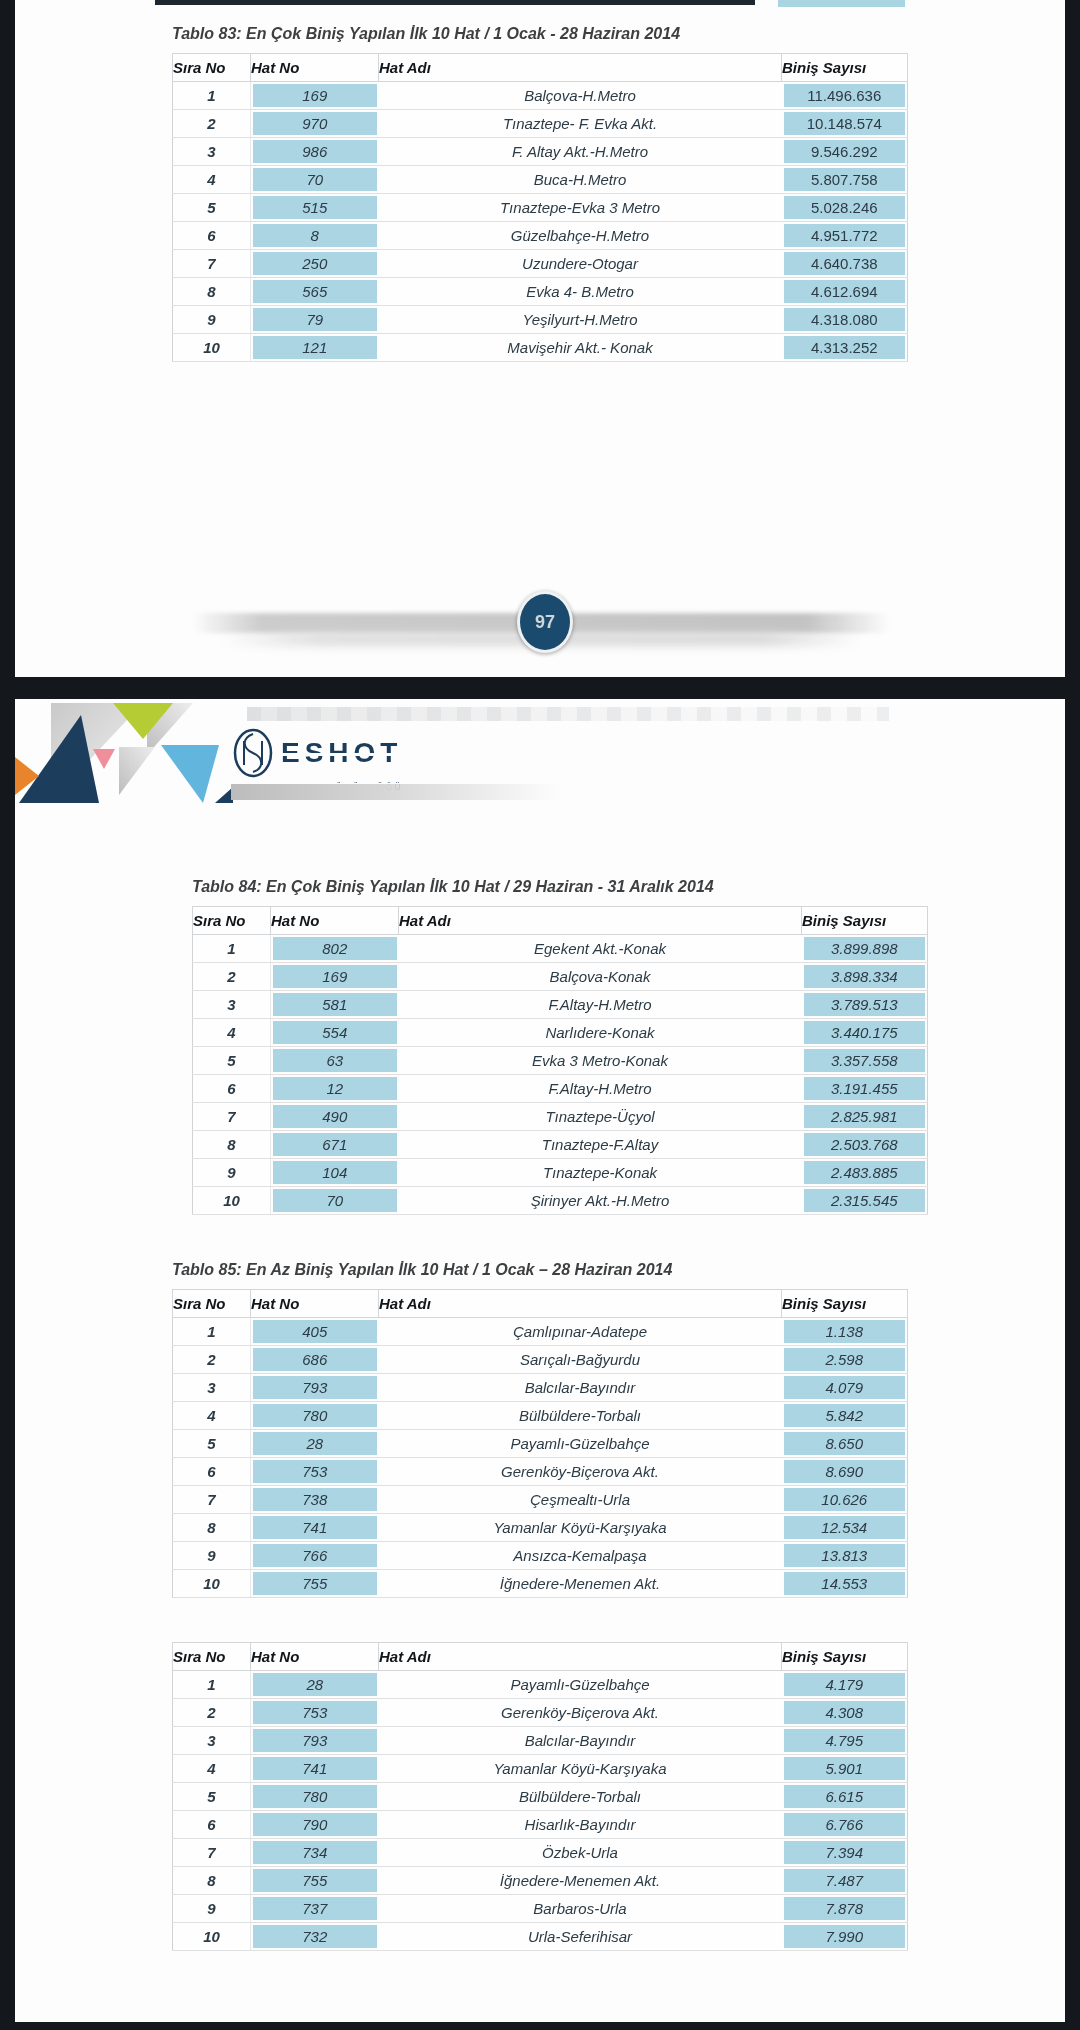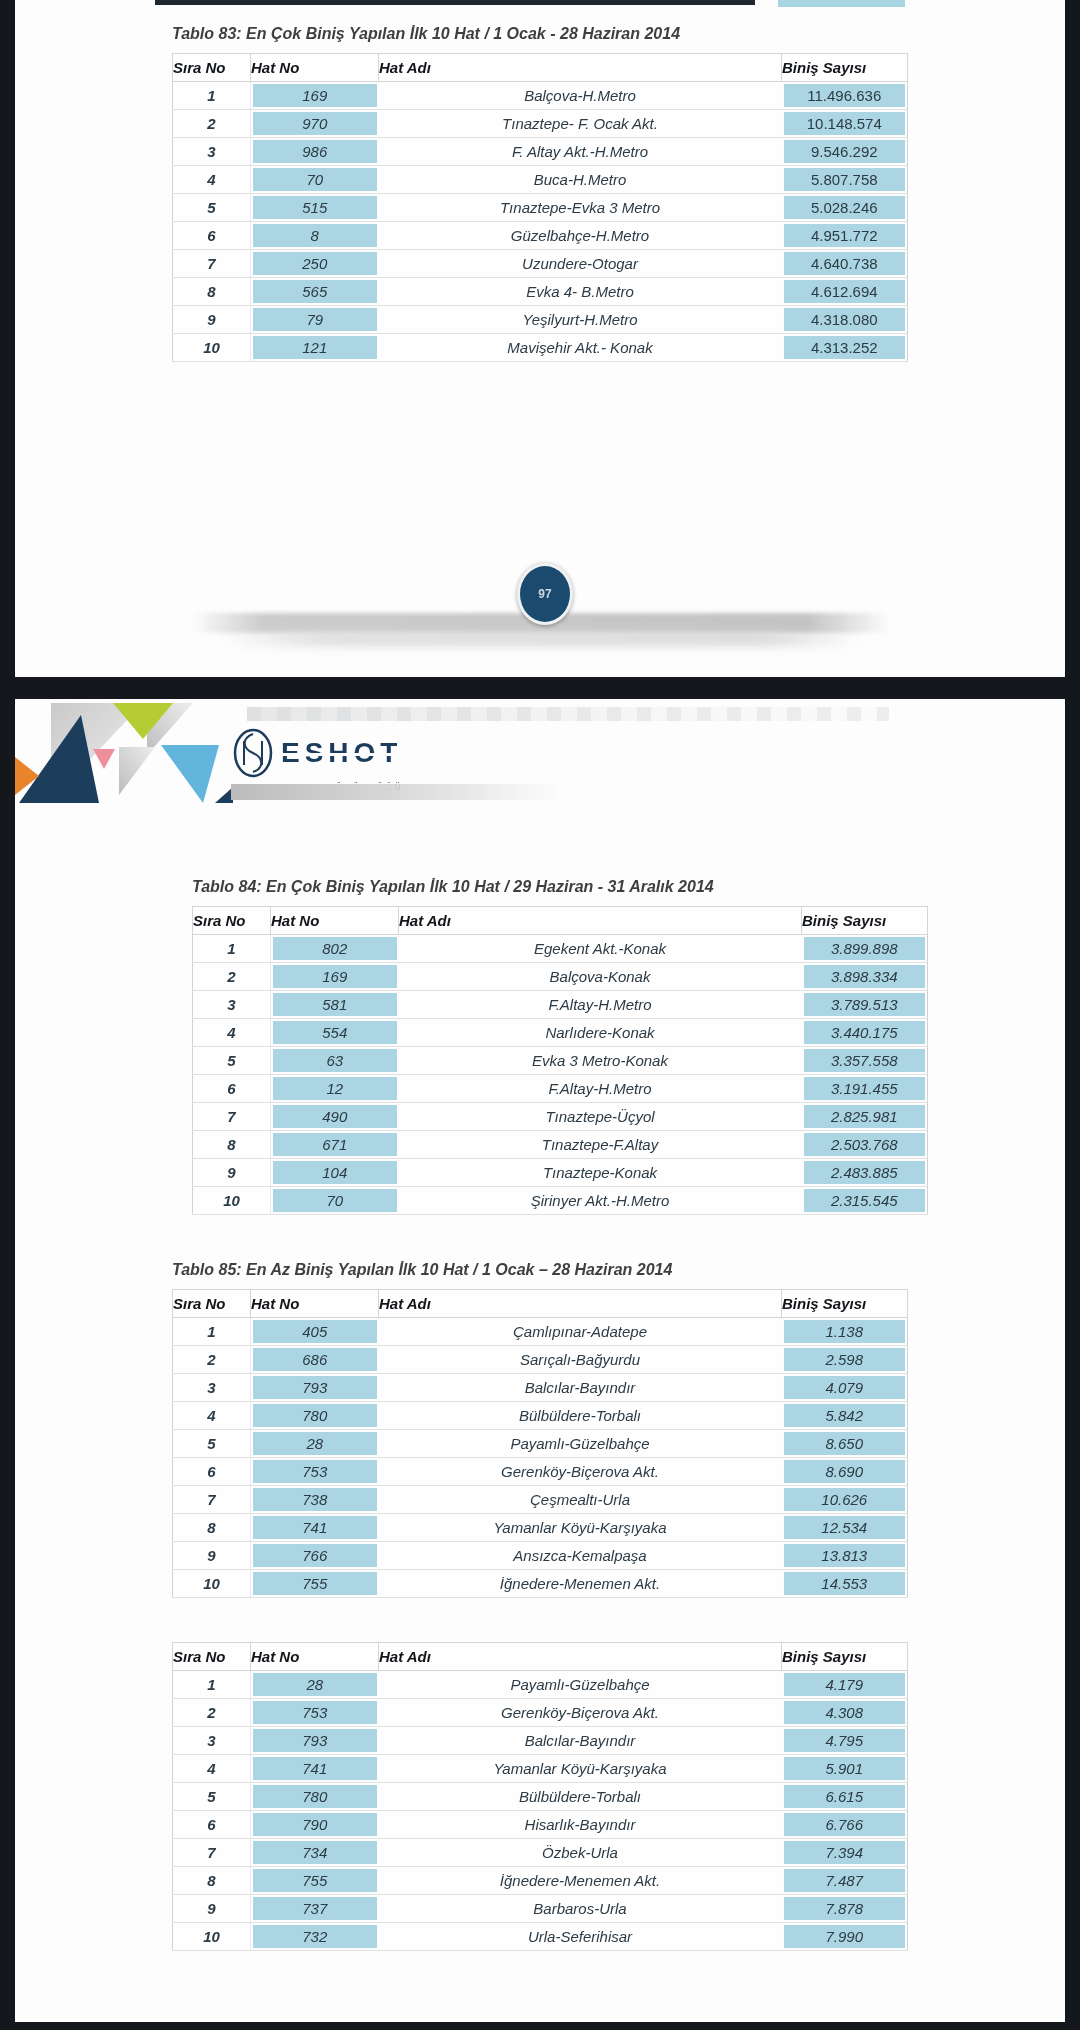--- a/index.html
+++ b/index.html
@@ -31,24 +31,24 @@
 
   .t83{top:24px;} .t84{top:178px;padding-left:20px;} .t85{top:561px;} .t86{top:943px;}
 
   
   .footer-ribbon{position:absolute;left:177px;top:613px;width:698px;height:20px;border-radius:8px;
      background:linear-gradient(90deg,rgba(205,205,205,0),#cccccc 10%,#c3c3c3 88%,rgba(205,205,205,0));
      filter:blur(2px);}
   .footer-ribbon::after{content:"";position:absolute;left:30px;right:30px;top:19px;height:14px;
      background:linear-gradient(90deg,rgba(225,225,225,0),#dddddd 15%,#d8d8d8 85%,rgba(225,225,225,0));
      filter:blur(4px);}
-  .page-badge{position:absolute;left:502px;top:563px;width:50px;height:56px;border-radius:50%;
+  .page-badge{position:absolute;left:502px;top:591px;width:50px;height:56px;border-radius:50%;
      background:#1a4a6d;border:3px solid #f0f1f2;box-shadow:0 1px 4px rgba(0,0,0,.35);
      display:flex;align-items:center;justify-content:center;
-     color:#cdd6db;font-size:12px;font-weight:bold;z-index:3;}
+     color:#cdd6db;font-size:18px;font-weight:bold;z-index:3;}
 
   
   .mosaic{position:absolute;left:0;top:4px;}
   .top-band{position:absolute;left:232px;top:8px;width:642px;height:14px;
      background:
        repeating-linear-gradient(90deg,rgba(208,210,212,.35) 0 14px,rgba(240,240,240,.15) 14px 30px),
        linear-gradient(90deg,rgba(228,229,230,.95),rgba(242,242,243,.6) 60%,rgba(250,250,250,.15));}
   .emblem{position:absolute;left:216px;top:28px;}
   .wordmark{position:absolute;left:266px;top:40px;color:#1c3c5c;}
   .wordmark .brand{position:relative;font-size:28px;font-weight:bold;letter-spacing:5px;
@@ -87,21 +87,21 @@
           <tbody>
             <tr>
               <td class="c0">1</td>
               <td class="c1 teal">169</td>
               <td class="c2">Balçova-H.Metro</td>
               <td class="c3 teal">11.496.636</td>
             </tr>
             <tr>
               <td class="c0">2</td>
               <td class="c1 teal">970</td>
-              <td class="c2">Tınaztepe- F. Ocak Akt.</td>
+              <td class="c2">Tınaztepe- F. Evka Akt.</td>
               <td class="c3 teal">10.148.574</td>
             </tr>
             <tr>
               <td class="c0">3</td>
               <td class="c1 teal">986</td>
               <td class="c2">F. Altay Akt.-H.Metro</td>
               <td class="c3 teal">9.546.292</td>
             </tr>
             <tr>
               <td class="c0">4</td>

